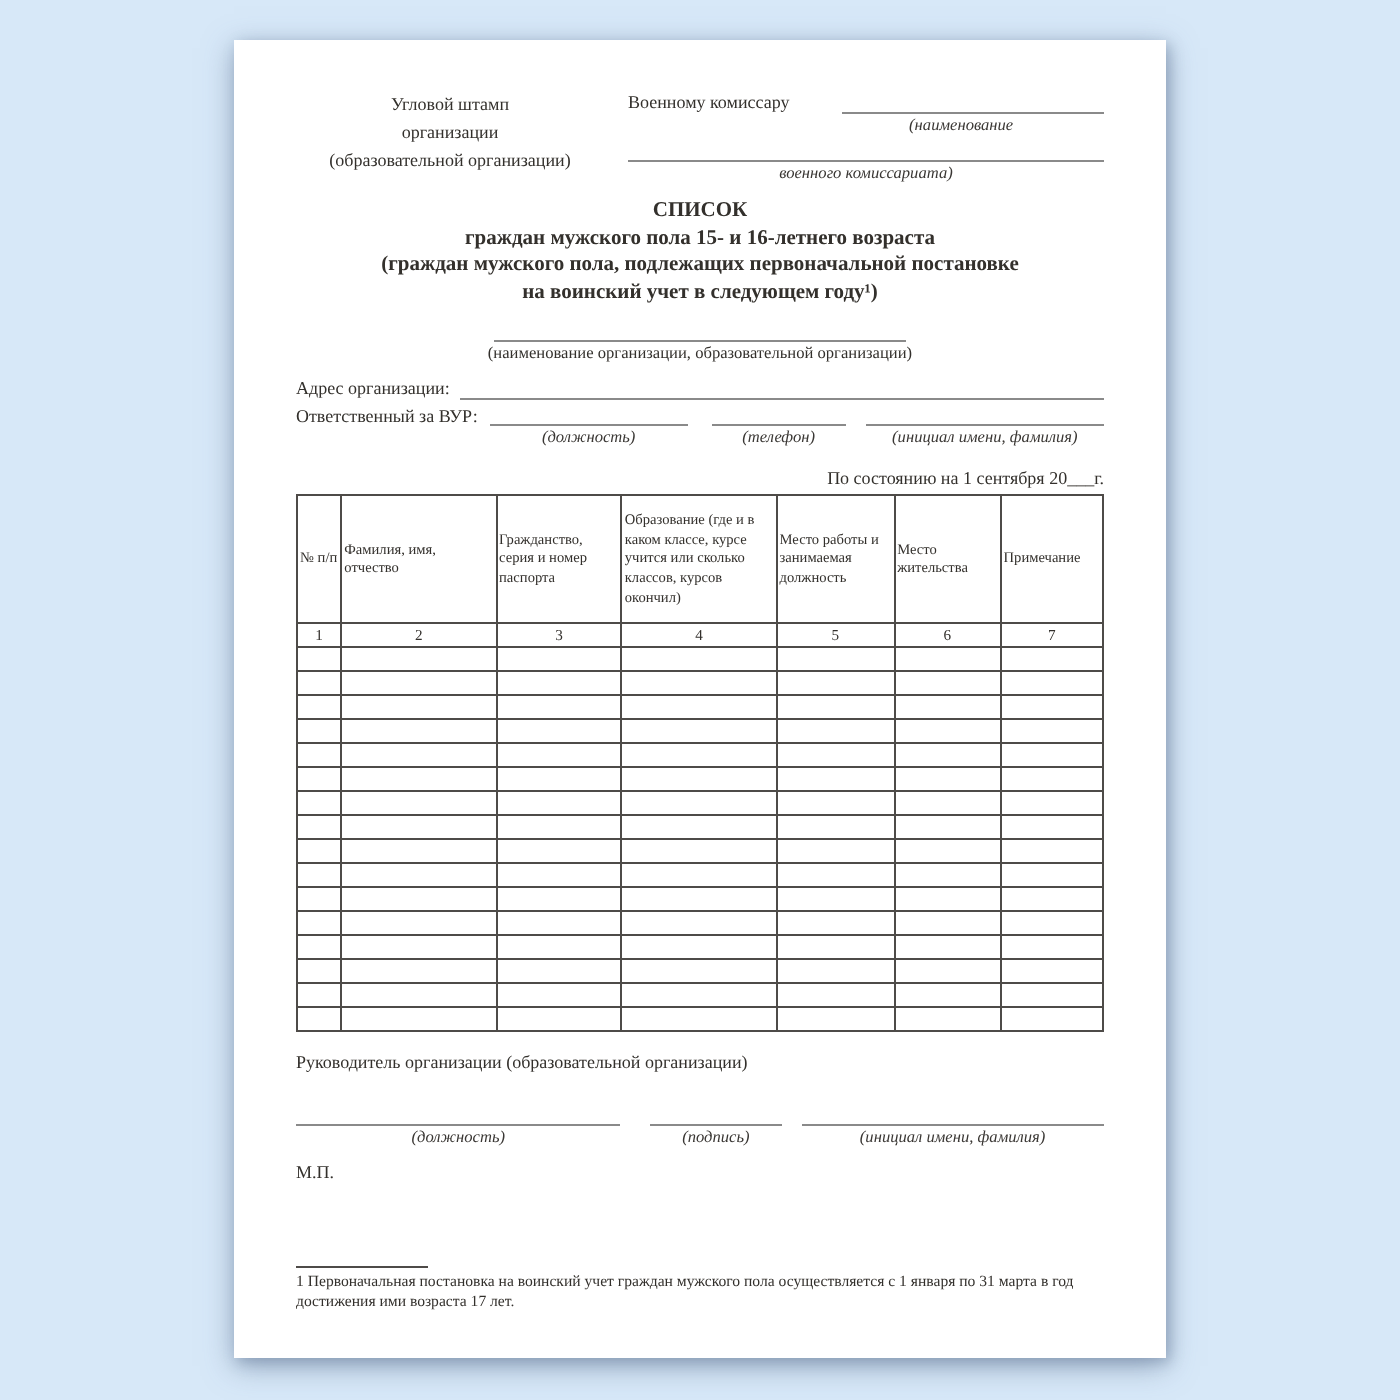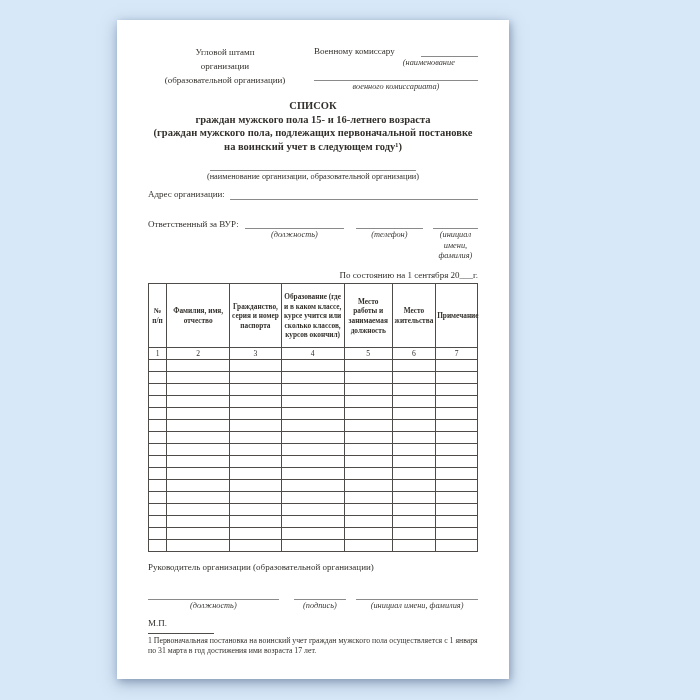--- a/index.html
+++ b/index.html
@@ -3,21 +3,21 @@
 <meta charset="utf-8">
 <style>
   * { margin:0; padding:0; box-sizing:border-box; }
   html,body { width:700px; height:700px; overflow:hidden; }
   body {
     background:#d7e8f8;
     font-family:"Liberation Serif","DejaVu Serif",serif;
     color:#33302c;
   }
   .paper {
-    position:absolute; left:117px; top:20px; width:392px; height:659px;
+    position:absolute; left:117px; top:20px; width:466px; height:659px;
     background:#ffffff;
     box-shadow:0 4px 14px rgba(92,115,145,.55), 2px 2px 6px rgba(92,115,145,.35);
     padding:26px 31px 0 31px;
     font-size:9px; line-height:1.25;
   }
   
   .head-row { display:flex; align-items:flex-start; }
   .stamp { width:150px; margin-left:2px; text-align:center; font-size:9px; line-height:1.55; }
   .commissar { flex:1; margin-left:14px; font-size:9px; }
   .lbl-line { display:flex; align-items:flex-end;gap:20px; }
@@ -26,30 +26,30 @@
   .fl-block { border-bottom:1px solid #8a8a8a; height:12px; }
   .cap { font-size:8.3px; text-align:center; color:#3a3734; padding-top:1px;font-style:italic; }
   .cap-right { width:60%; margin-left:40%; }
   
   .title { text-align:center; font-weight:bold; font-size:10.5px; line-height:1.3; margin-top:7px; }
   .org-line { width:206px; margin:9px auto 0 auto; border-bottom:1px solid #8a8a8a; height:8px; }
   .org-cap { font-size:8.3px; text-align:center; padding-top:1px; }
   
   .addr-row { display:flex; align-items:flex-end; margin-top:7px; }
   .addr-row .txt { white-space:nowrap; padding-right:5px; }
-  .vur-row { display:flex; align-items:flex-start; margin-top:18px; }
+  .vur-row { display:flex; align-items:flex-start; margin-top:2px; }
   .vur-row .txt { white-space:nowrap; padding-right:6px; line-height:12px; }
   .field { display:flex; flex-direction:column; }
   .field .fl2 { border-bottom:1px solid #8a8a8a; height:11px; }
   .gap1 { width:12px; } .gap2 { width:10px; }
   .asof { text-align:right; margin-top:9px; font-size:9px; }
   
   table { width:100%; border-collapse:collapse; margin-top:2px; table-layout:fixed; }
   th,td { border:1px solid #4e4b48; }
-  th { font-weight:bold; font-size:7.3px; line-height:1.32; text-align:center; vertical-align:middle; padding:2px 1px; height:64px; }
+  th { font-weight:normal; font-size:7.3px; line-height:1.32; text-align:left; vertical-align:middle; padding:2px 1px; height:64px; }
   tr.nums td { font-size:7.6px; text-align:center; height:12px; line-height:11px; }
   tr.empty td { height:12px; }
   
   .head-org { margin-top:10px; font-size:9px; }
   .sig-row { display:flex; margin-top:15px; }
   .sig-row .f1 { width:164px; } .sig-row .f2 { width:66px; margin-left:15px; } .sig-row .f3 { width:153px; margin-left:10px; }
   .mp { margin-top:7px; font-size:9px; }
   .footnote { position:absolute; left:31px; right:31px; bottom:22px; font-size:7.8px; line-height:1.35; }
   .fn-sep { width:66px; border-top:1px solid #4e4b48; margin-bottom:2px; }
 </style>

